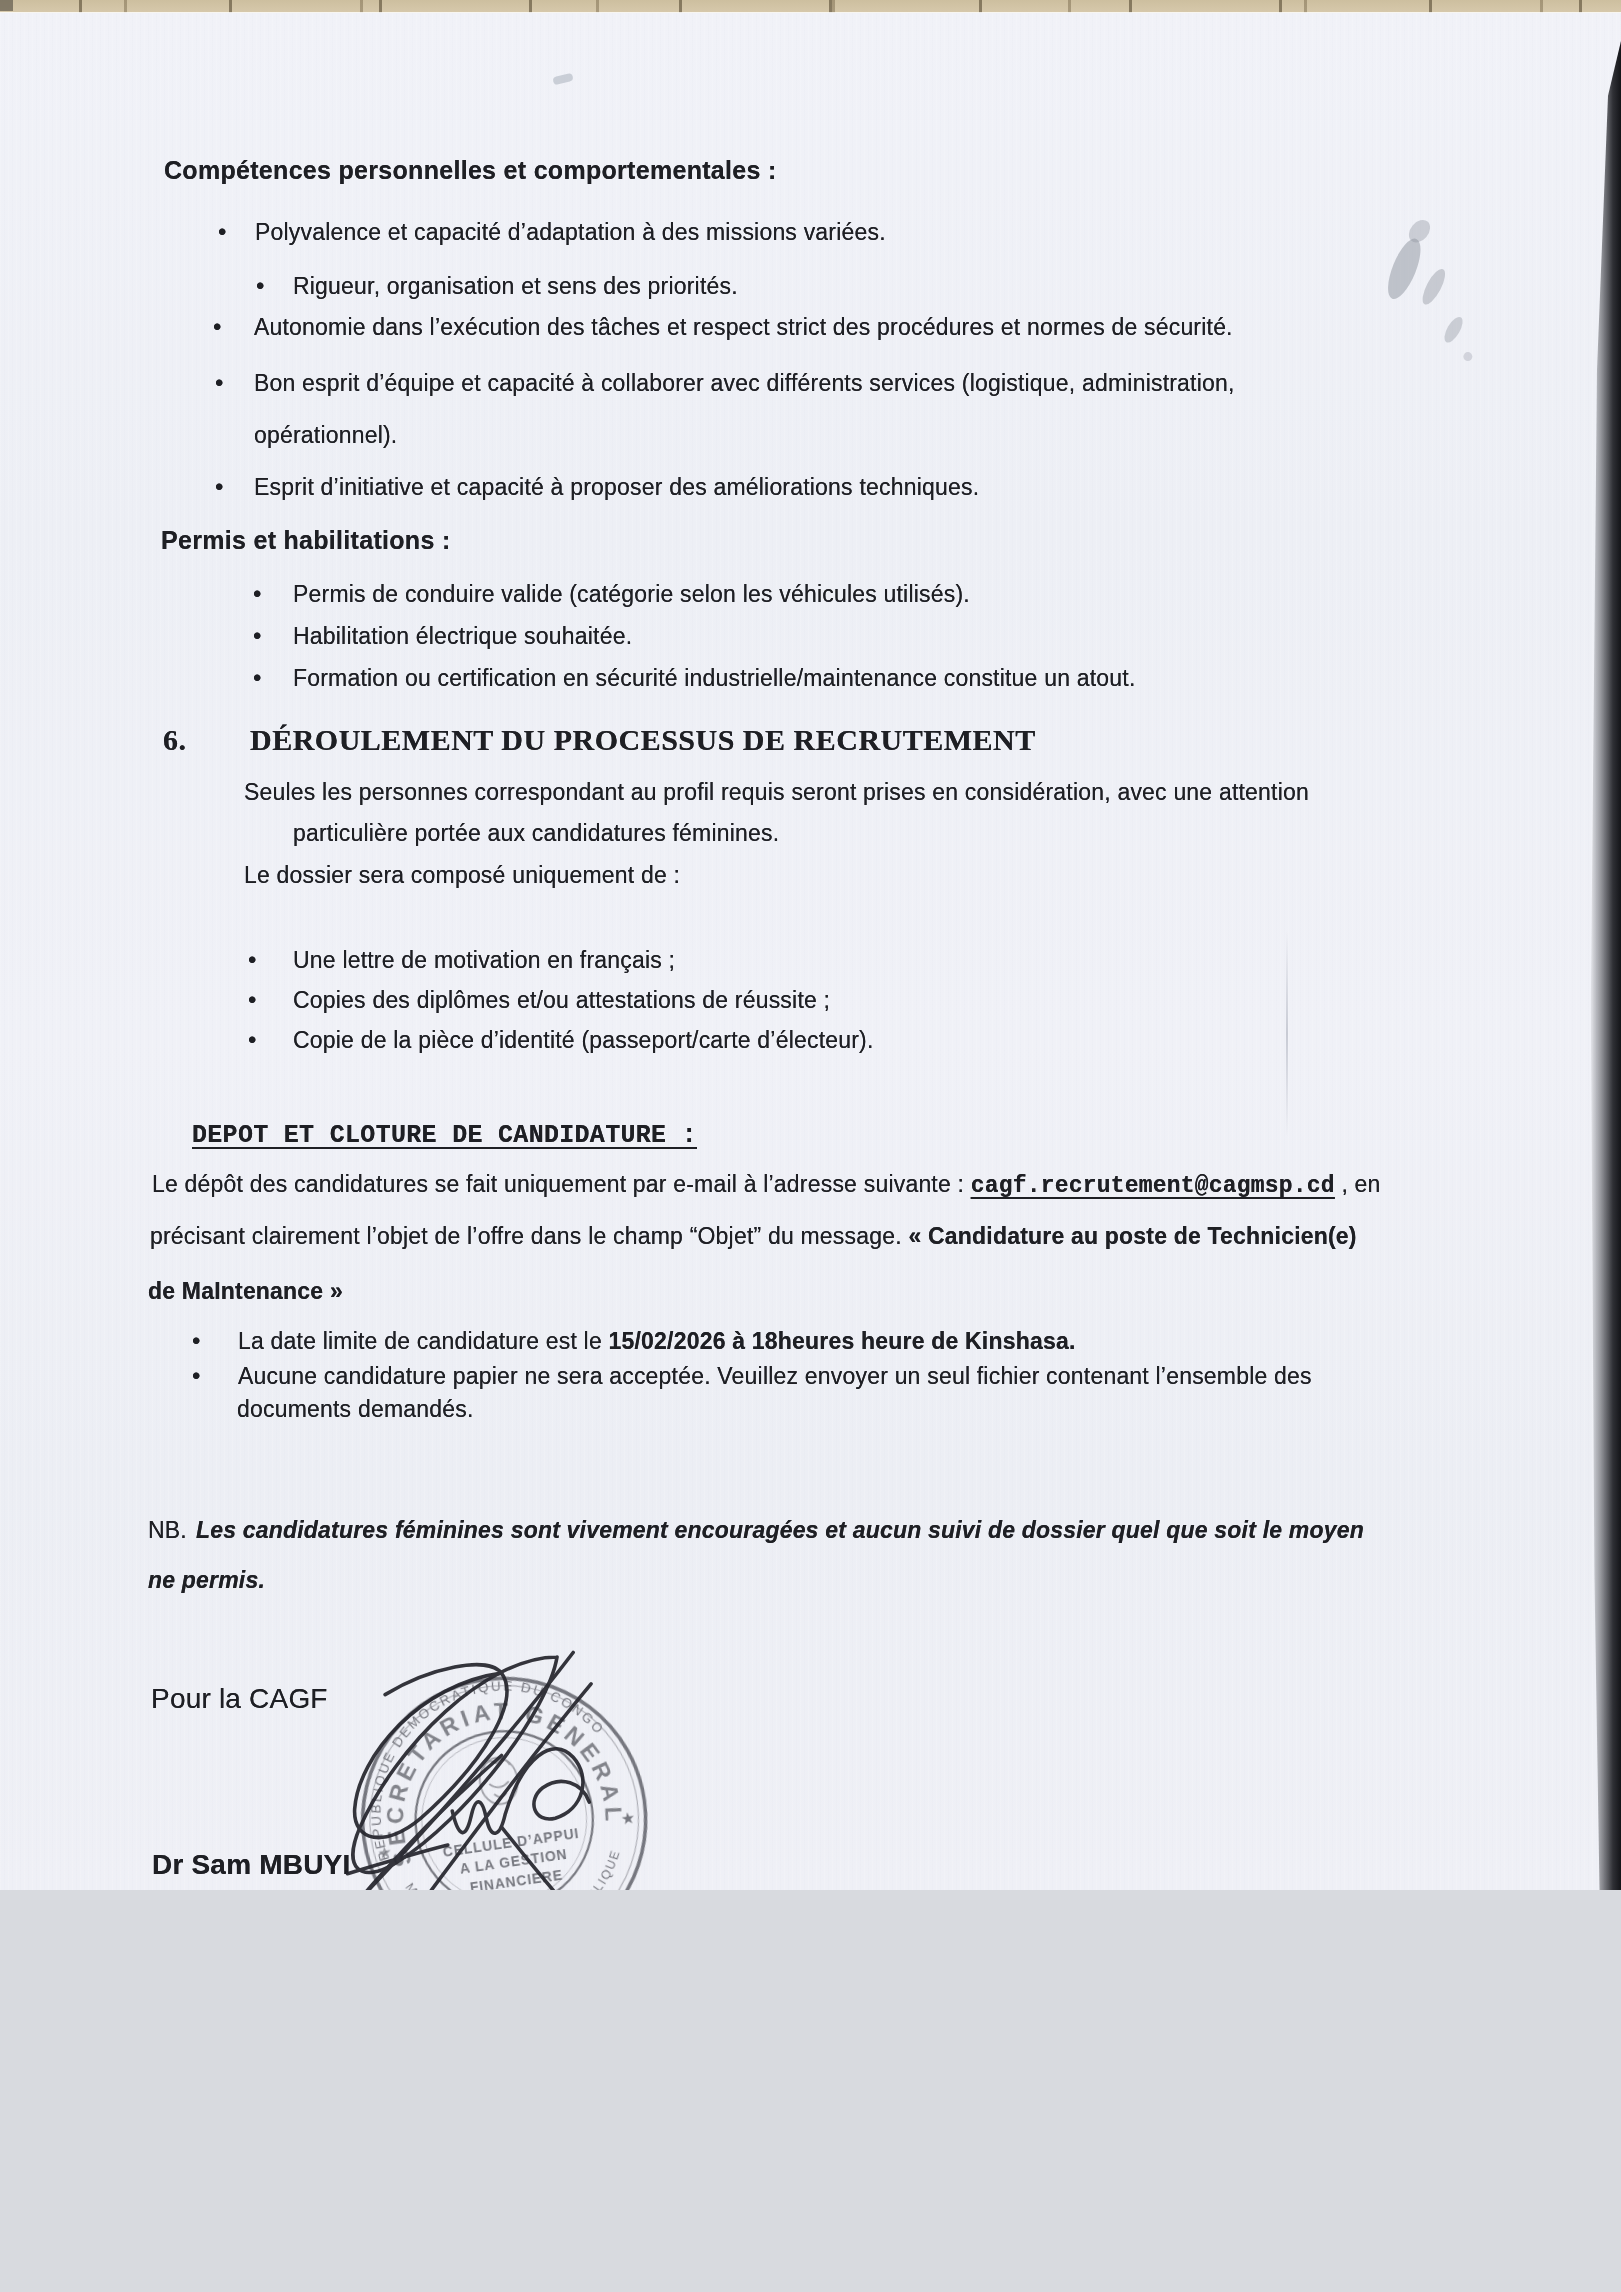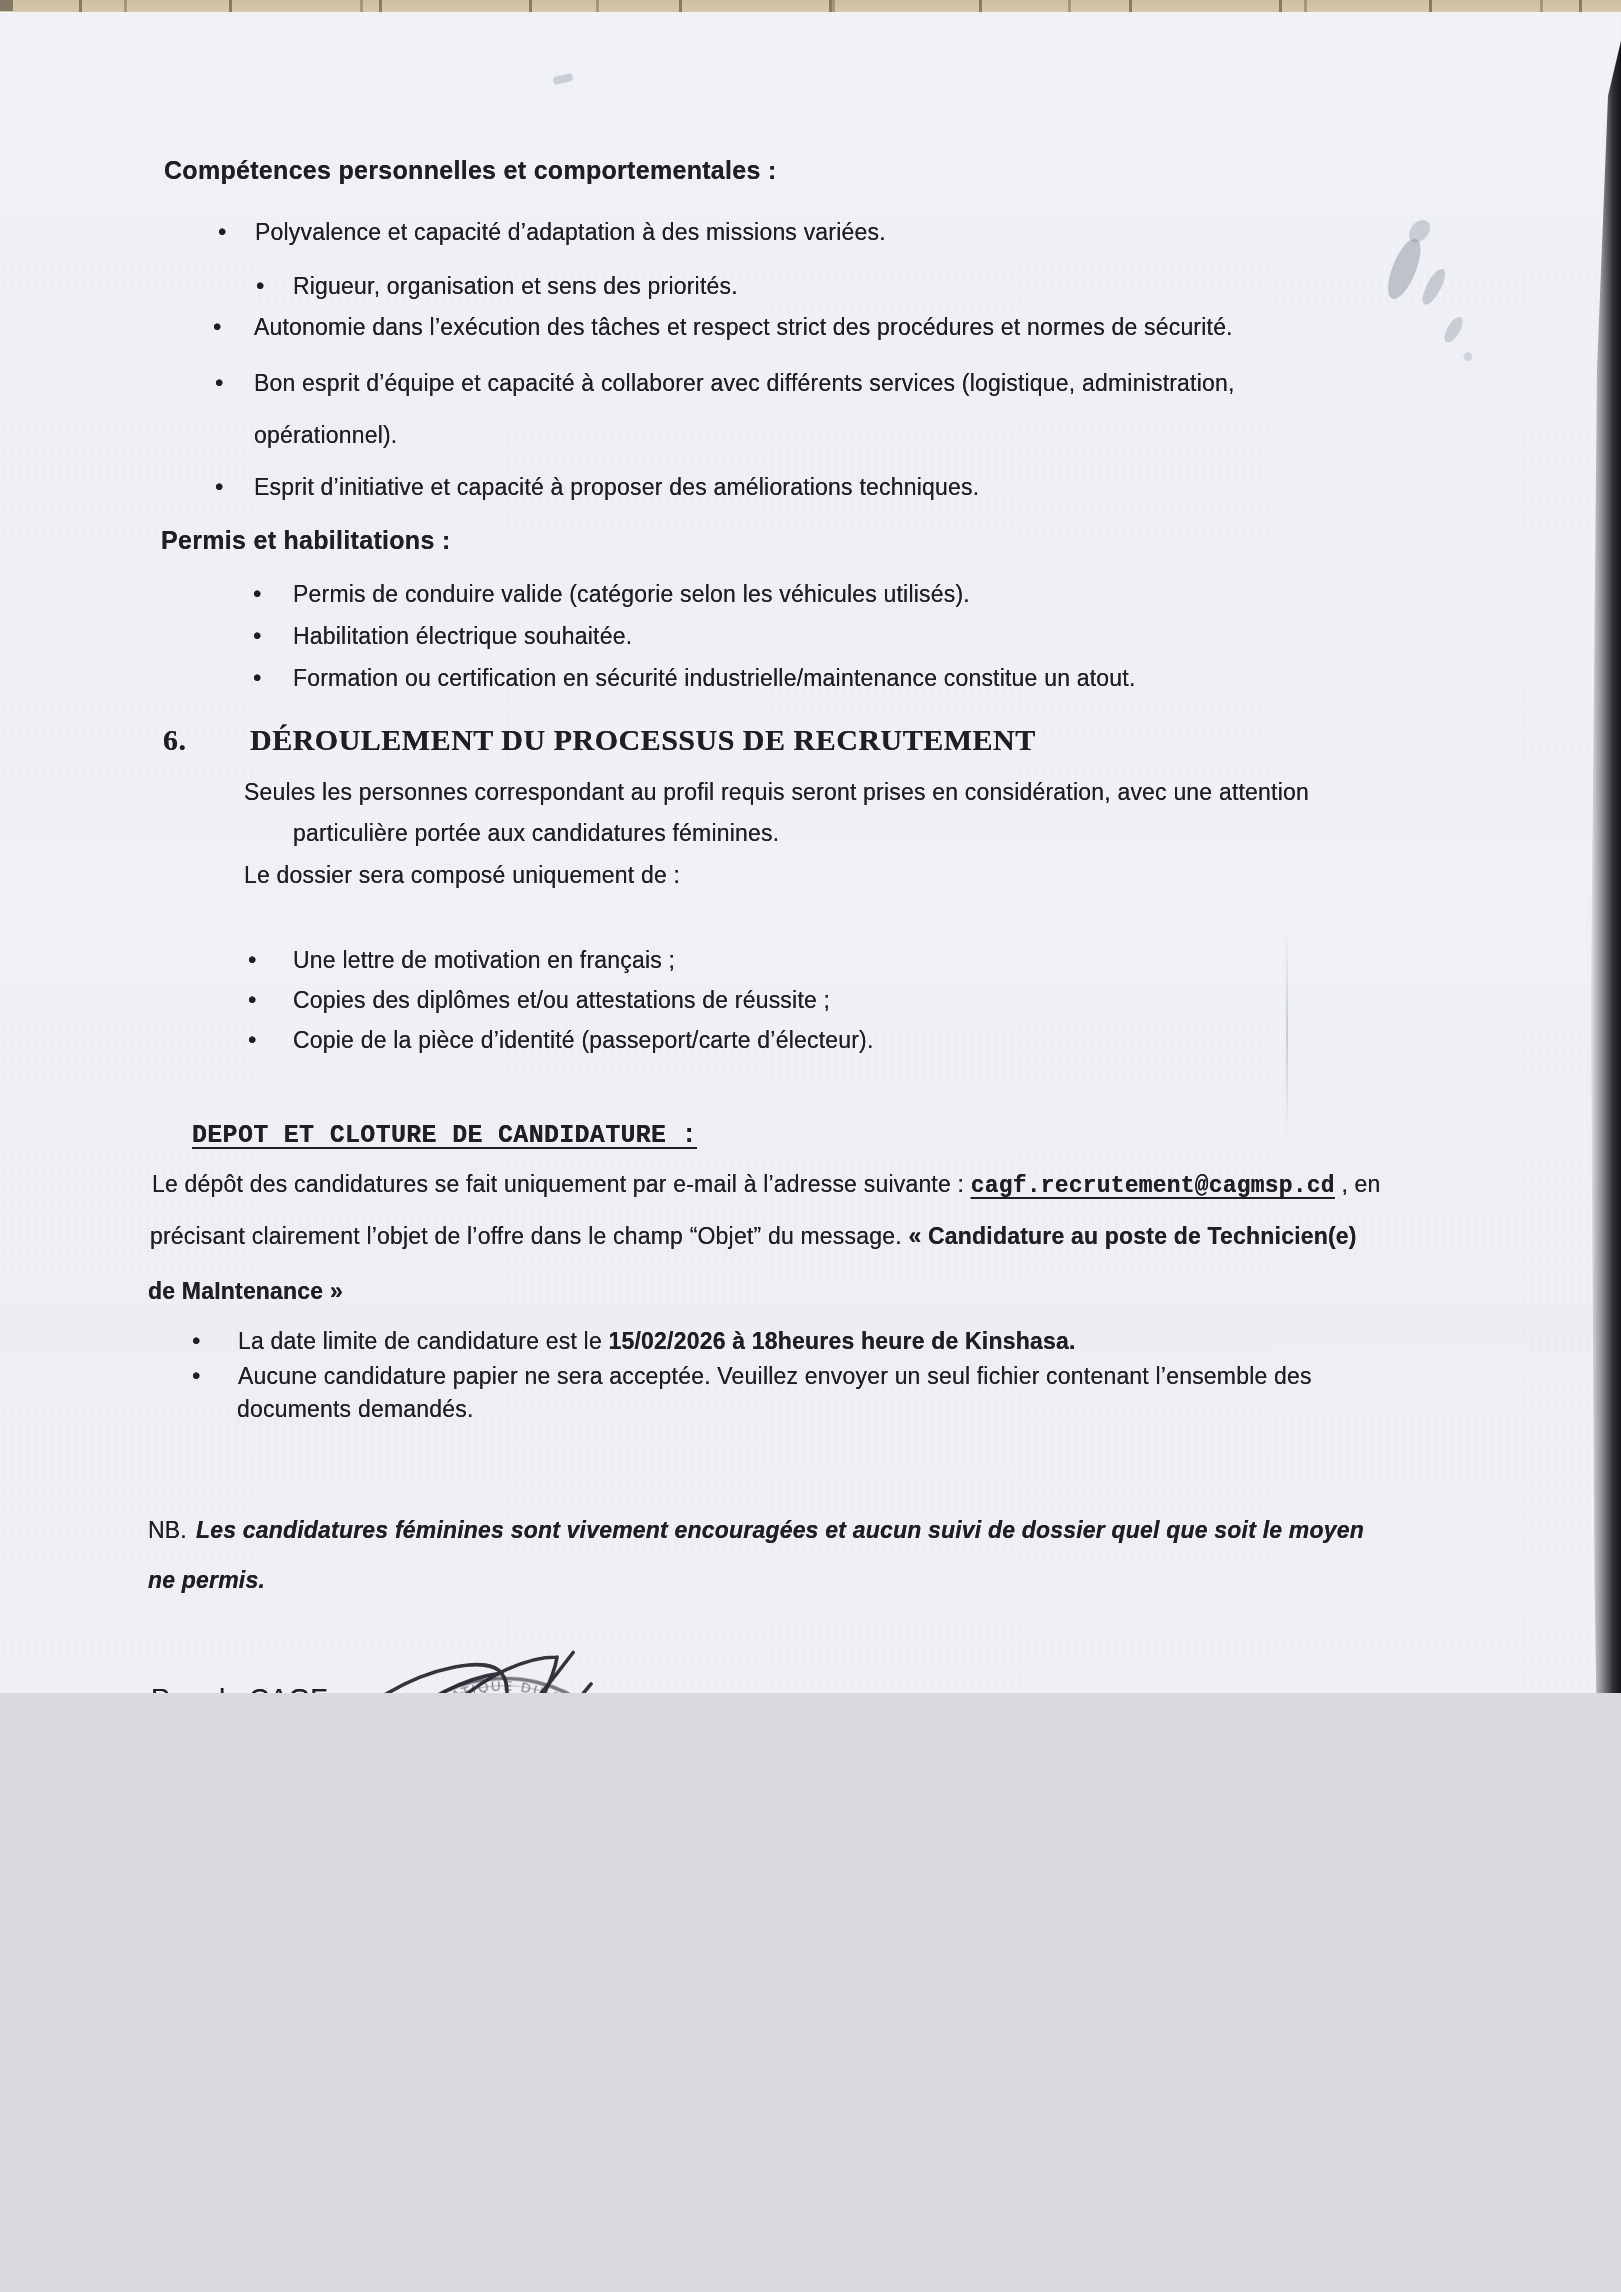--- a/index.html
+++ b/index.html
@@ -1,17 +1,17 @@
 <!DOCTYPE html>
 <html style="font-size:14.3px"><head>
 <meta charset="utf-8">
 <style>
   html,body{margin:0;padding:0;background:#d8dadf;}
   #page{
-    position:relative;width:1621px;height:1693px;overflow:hidden;
+    position:relative;width:1621px;height:1890px;overflow:hidden;
     background:linear-gradient(180deg,#f1f2f8 0%,#edeff5 28%,#f0f1f7 55%,#ecEEf4 78%,#eff0f6 100%);
     font-family:"Liberation Sans", sans-serif;color:#1e1f24;
   }
   #page::after{ 
     content:"";position:absolute;inset:0;pointer-events:none;opacity:.35;
     background:repeating-linear-gradient(90deg,rgba(255,255,255,.45) 0 0.9px,rgba(0,0,0,0) 0.9px 4.5px,rgba(215,219,230,.25) 4.5px 5.4px,rgba(0,0,0,0) 5.4px 8px);
   }
   .ln{position:absolute;white-space:nowrap;line-height:1.22;font-size:23px;letter-spacing:0.2px;
       text-shadow:0 0 0.6px rgba(25,26,32,.85);z-index:2;}
   .b{font-weight:bold;}

